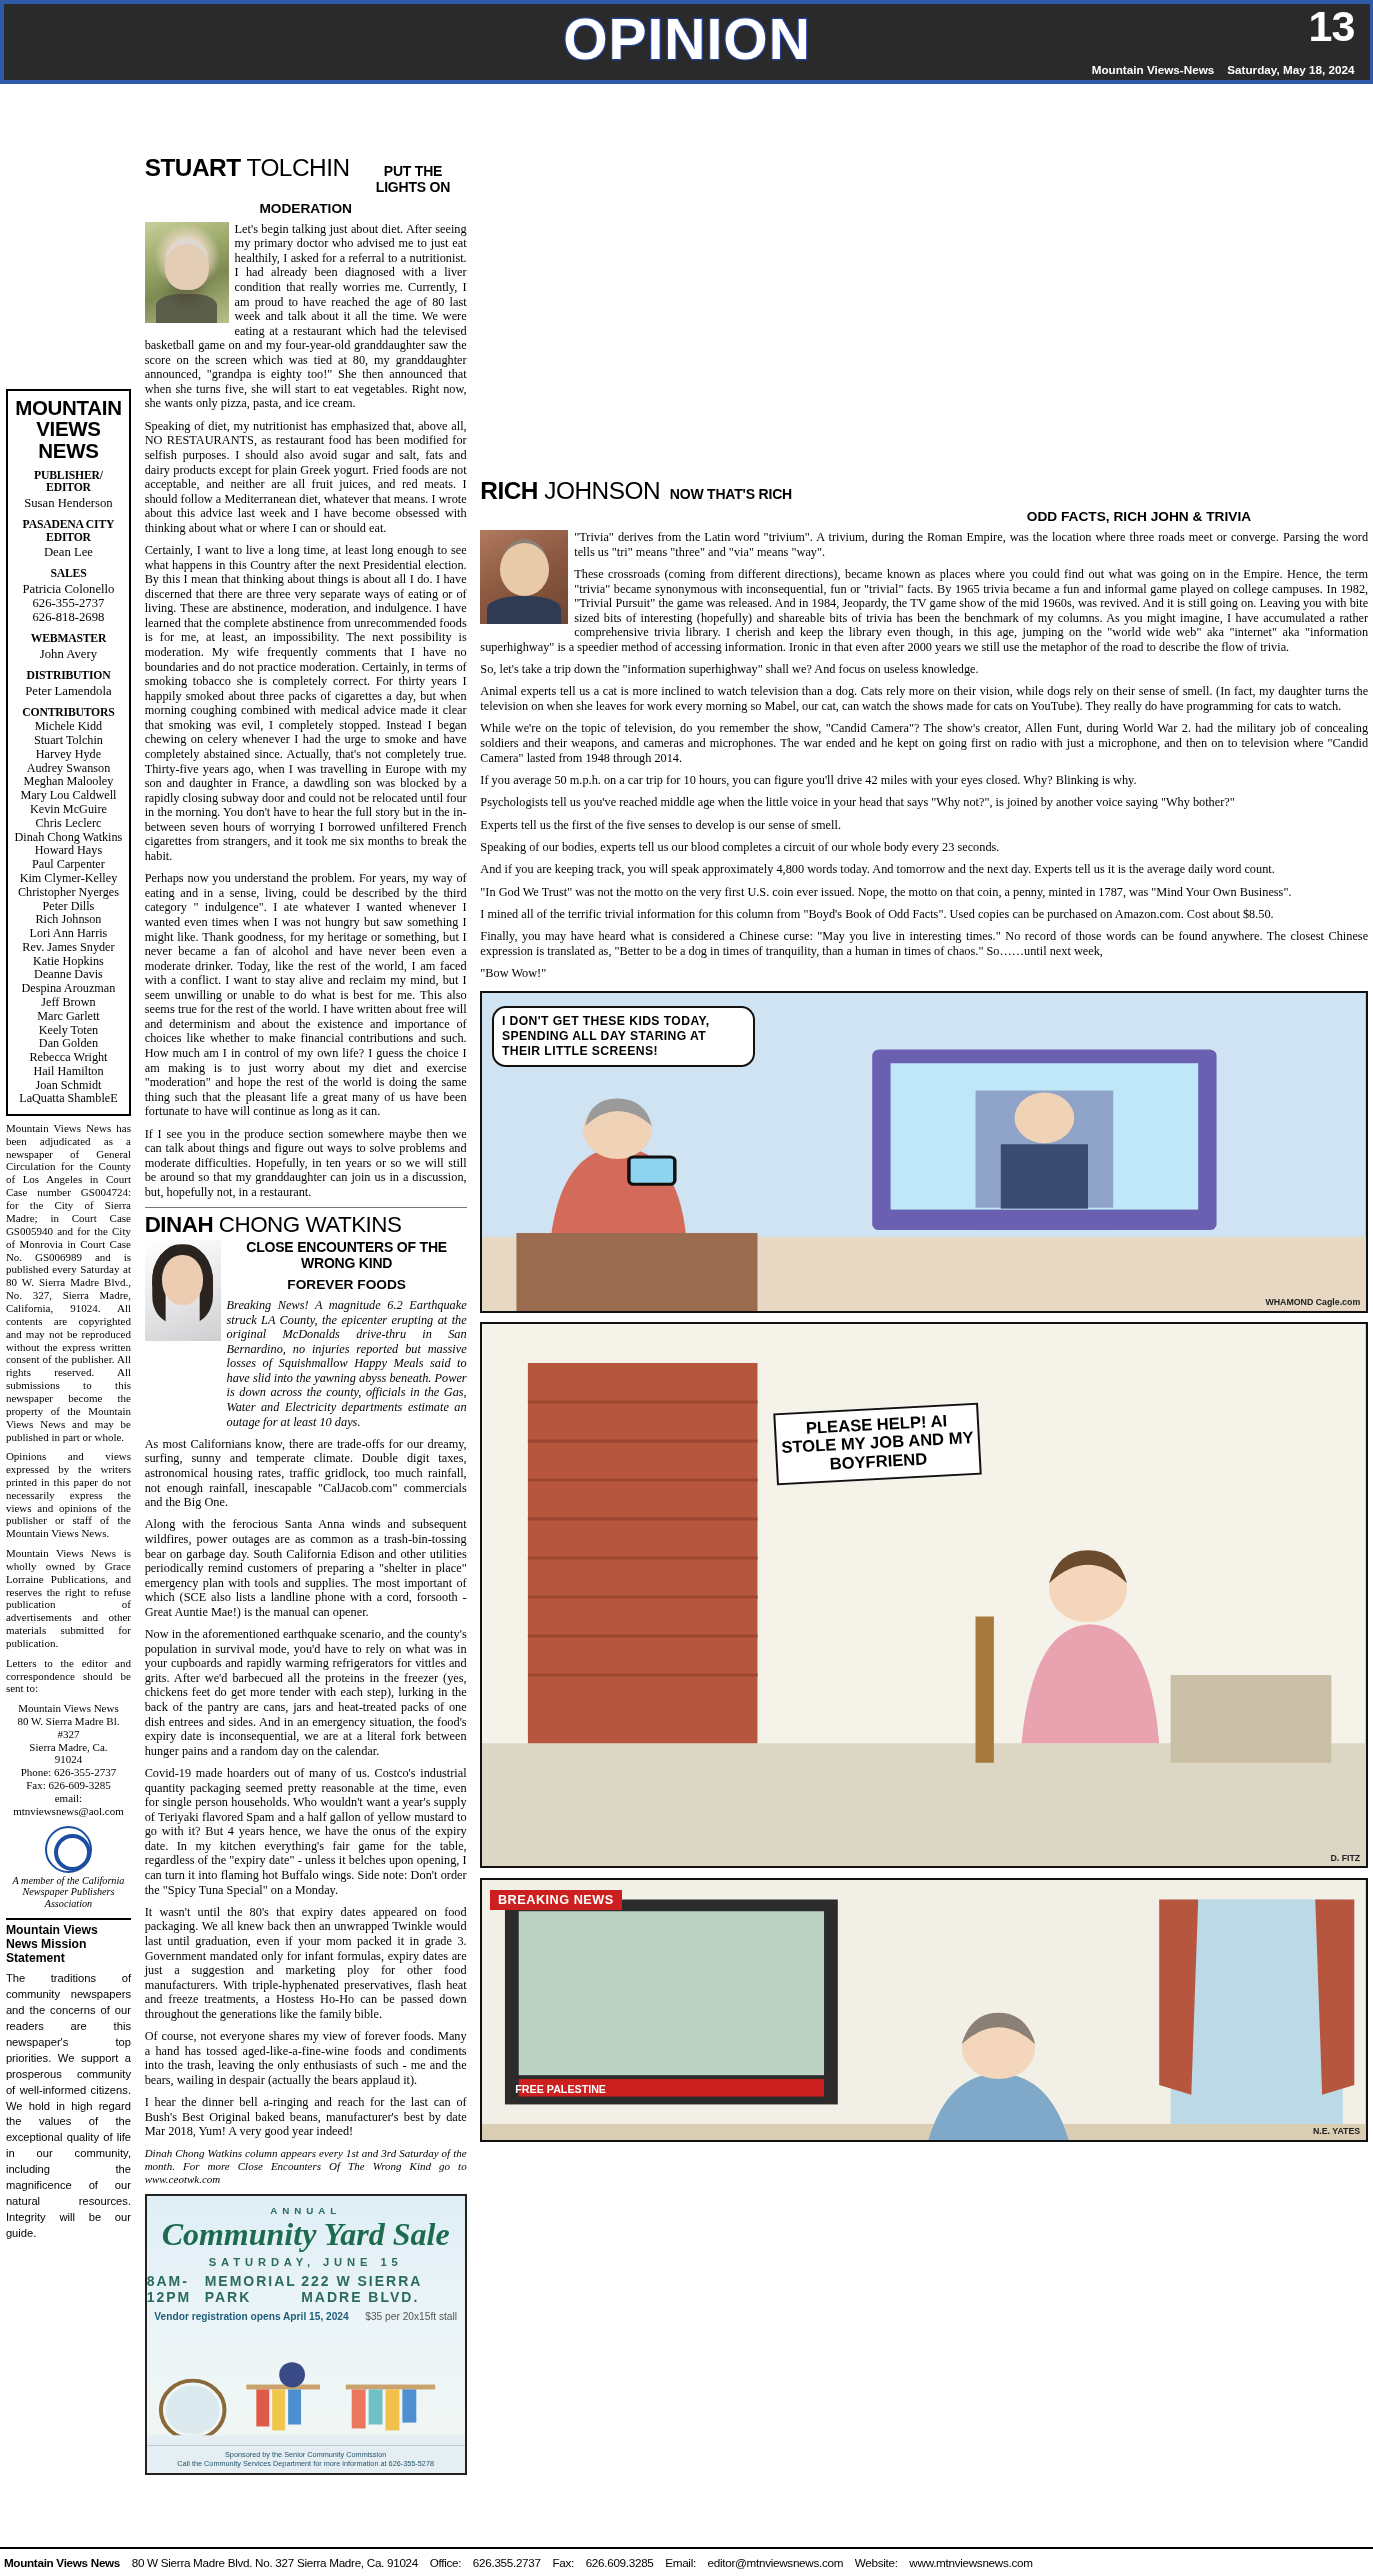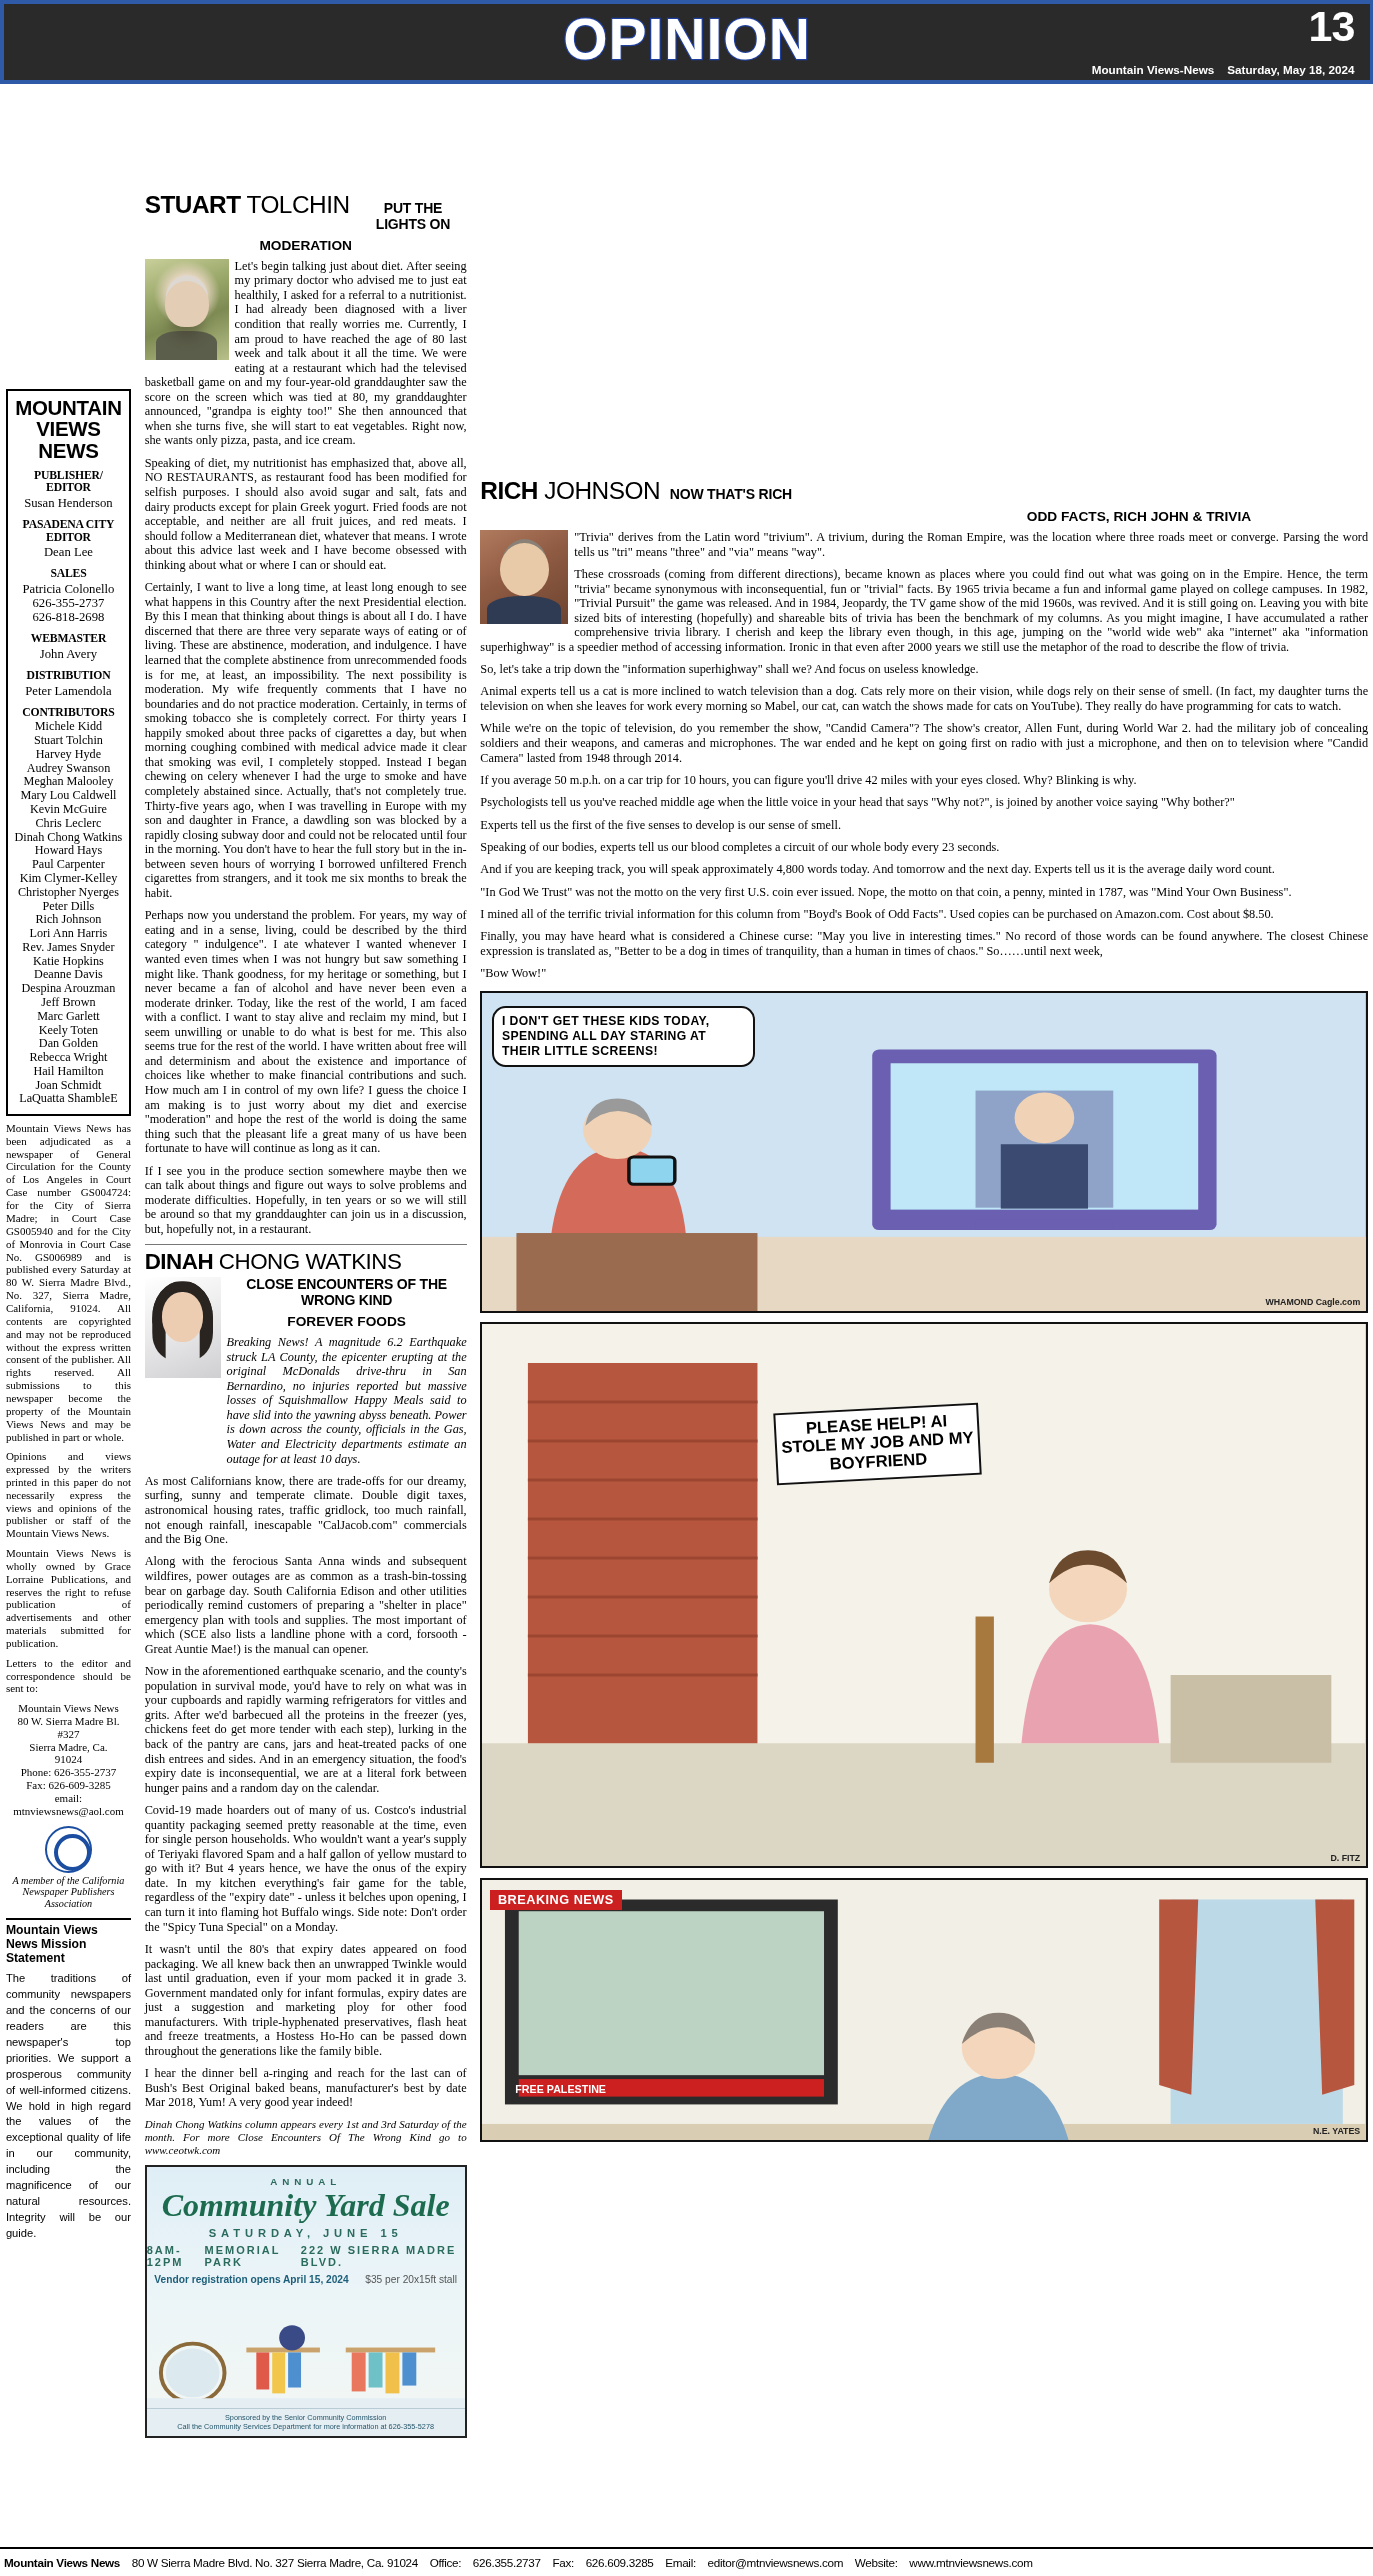--- a/index.html
+++ b/index.html
@@ -262,21 +262,21 @@
     font-style: italic; font-weight:bold;
     font-size:32px; color:#1d6b4f; line-height:1; margin-top:2px;
   }
   .ys-sat {
     text-align:center; font-family:"Liberation Sans",sans-serif;
     font-size:11.2px; letter-spacing:4.9px; color:#2b6b5e; margin-top:5.9px; font-weight:bold;
   }
   .ys-info {
     display:flex; justify-content:space-around;
     font-family:"Liberation Sans",sans-serif;
-    font-size:11px; letter-spacing:2px; color:#2b6b5e; margin-top:4.9px; font-weight:bold;
+    font-size:14px; letter-spacing:2px; color:#2b6b5e; margin-top:4.9px; font-weight:bold;
   }
   .ys-vendor {
     text-align:center; font-family:"Liberation Sans",sans-serif;
     font-weight:bold; font-size:10.2px; color:#1d5f7a; margin-top:5.9px;
   }
   .ys-art { height:117px; position:relative; margin-top:5.9px; }
   .ys-footer {
     background:#e4eef3; border-top:1px solid #b9ccd6;
     text-align:center; padding:3.9px 2px;
     font-family:"Liberation Sans",sans-serif; font-size:7.3px; color:#27566b;
@@ -469,20 +469,21 @@
       </div>
     </div>
 
     <div class="body-text">
       <div id="dinah-host">
             <p>As most Californians know, there are trade-offs for our dreamy, surfing, sunny and temperate climate. Double digit taxes, astronomical housing rates, traffic gridlock, too much rainfall, not enough rainfall, inescapable "CalJacob.com" commercials and the Big One.</p>
             <p>Along with the ferocious Santa Anna winds and subsequent wildfires, power outages are as common as a trash-bin-tossing bear on garbage day. South California Edison and other utilities periodically remind customers of preparing a "shelter in place" emergency plan with tools and supplies. The most important of which (SCE also lists a landline phone with a cord, forsooth - Great Auntie Mae!) is the manual can opener.</p>
             <p>Now in the aforementioned earthquake scenario, and the county's population in survival mode, you'd have to rely on what was in your cupboards and rapidly warming refrigerators for vittles and grits. After we'd barbecued all the proteins in the freezer (yes, chickens feet do get more tender with each step), lurking in the back of the pantry are cans, jars and heat-treated packs of one dish entrees and sides. And in an emergency situation, the food's expiry date is inconsequential, we are at a literal fork between hunger pains and a random day on the calendar.</p>
             <p>Covid-19 made hoarders out of many of us. Costco's industrial quantity packaging seemed pretty reasonable at the time, even for single person households. Who wouldn't want a year's supply of Teriyaki flavored Spam and a half gallon of yellow mustard to go with it? But 4 years hence, we have the onus of the expiry date. In my kitchen everything's fair game for the table, regardless of the "expiry date" - unless it belches upon opening, I can turn it into flaming hot Buffalo wings. Side note: Don't order the "Spicy Tuna Special" on a Monday.</p>
             <p>It wasn't until the 80's that expiry dates appeared on food packaging. We all knew back then an unwrapped Twinkle would last until graduation, even if your mom packed it in grade 3. Government mandated only for infant formulas, expiry dates are just a suggestion and marketing ploy for other food manufacturers. With triple-hyphenated preservatives, flash heat and freeze treatments, a Hostess Ho-Ho can be passed down throughout the generations like the family bible.</p>
+            <p>Of course, not everyone shares my view of forever foods. Many a hand has tossed aged-like-a-fine-wine foods and condiments into the trash, leaving the only enthusiasts of such - me and the bears, wailing in despair (actually the bears applaud it).</p>
             <p>I hear the dinner bell a-ringing and reach for the last can of Bush's Best Original baked beans, manufacturer's best by date Mar 2018, Yum! A very good year indeed!</p>
           </div>
       <p style="font-style:italic; font-size:11px">Dinah Chong Watkins column appears every 1st and 3rd Saturday of the month. For more Close Encounters Of The Wrong Kind go to www.ceotwk.com</p>
     </div>
 
     <div class="ad-yardsale">
       <div class="ys-annual">ANNUAL</div>
       <div class="ys-title">Community Yard Sale</div>
       <div class="ys-sat">SATURDAY, JUNE 15</div>
       <div class="ys-info">

